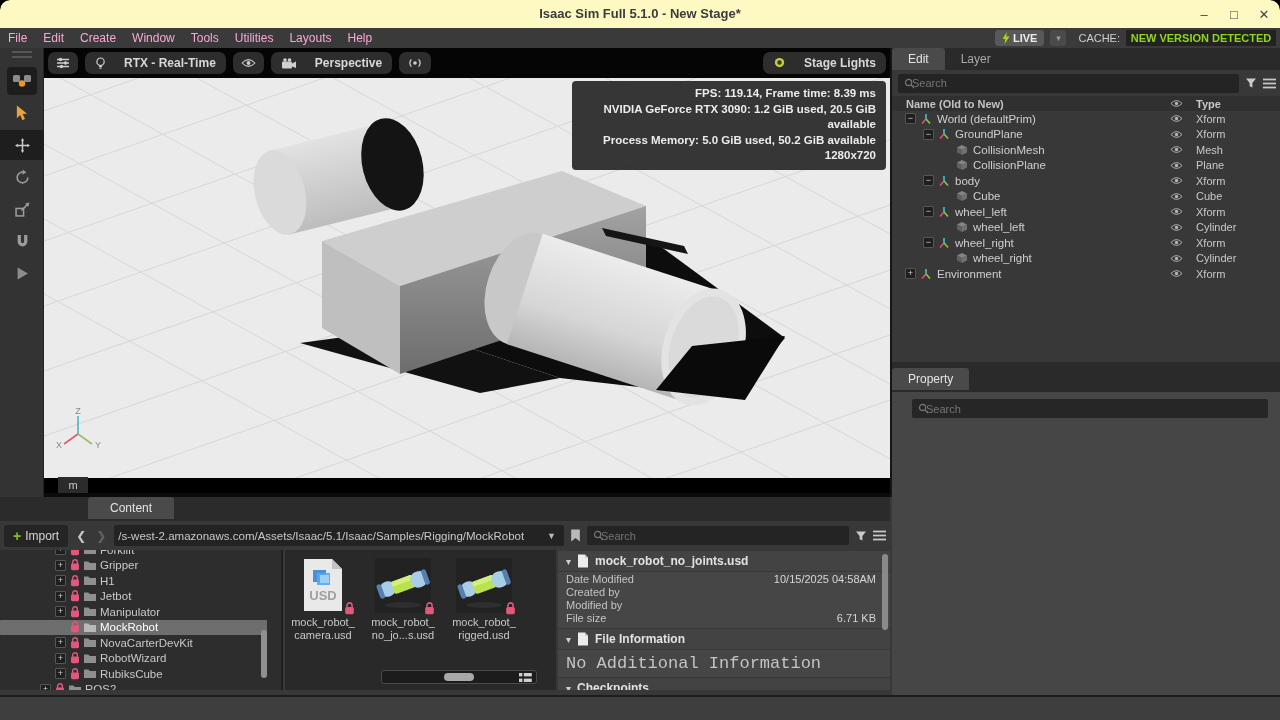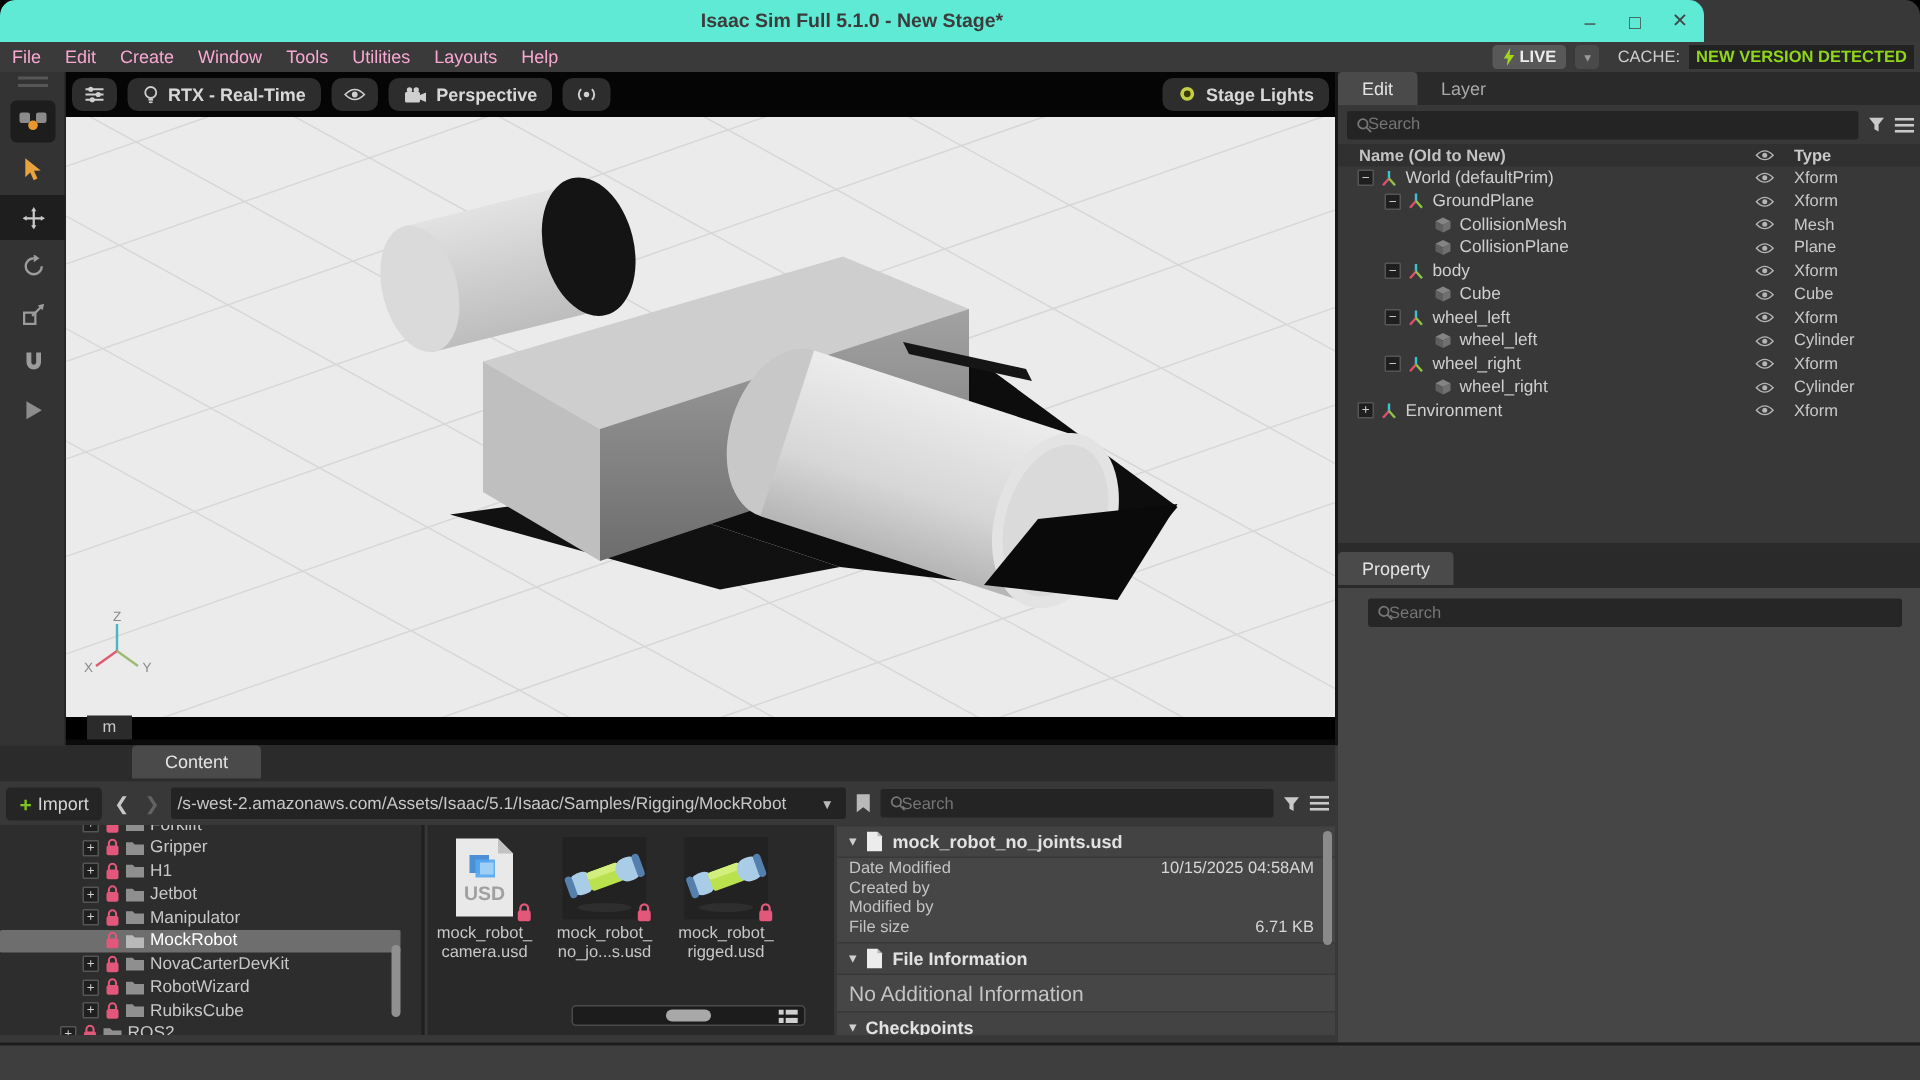--- a/index.html
+++ b/index.html
@@ -2,22 +2,22 @@
 <html><head>
 <meta charset="utf-8">
 <style>
   * { margin:0; padding:0; box-sizing:border-box; }
   html,body { background:#000; width:1280px; height:720px; overflow:hidden;
     font-family:"Liberation Sans","DejaVu Sans",sans-serif; }
   .window { position:relative; width:1280px; height:720px; background:#383838;
     border-radius:10px 10px 0 0; overflow:hidden; }
 
   
-  .titlebar { position:absolute; left:0; top:0; width:1136px; height:28px;
-    background:#5eead4; border-radius:10px 10px 0 0; }
+  .titlebar { position:absolute; left:0; top:0; width:1280px; height:28px;
+    background:#fef9c3; border-radius:10px 10px 0 0; }
   .title { position:absolute; left:0; right:0; top:0; height:28px; line-height:28px;
     text-align:center; font-size:13px; font-weight:bold; color:#3c3c3c; }
   .win-controls { position:absolute; right:8px; top:0; height:28px; display:flex; gap:14px;
     align-items:center; color:#444; font-size:13px; }
   .win-btn { width:16px; text-align:center; cursor:default; }
 
   
   .menubar { position:absolute; left:0; top:28px; width:1280px; height:20px;
     background:#3a3a3a; display:flex; align-items:center; }
   .menu-item { color:#f9a8d4; font-size:12px; padding:0 8px; }
@@ -43,21 +43,21 @@
   .ltb-item.first { margin-top:8px; }
   .ltb-box { background:#1d1d1d; border-radius:4px; width:30px; height:28px; display:flex;
     align-items:center; justify-content:center; }
   .ltb-item.active { background:#1e1e1e; }
 
   
   .viewport { position:absolute; left:44px; top:0; width:846px; height:449px; background:#0b0b0b; }
   .vp-topbar { position:absolute; left:0; top:0; width:846px; height:30px; background:#050505;
     display:flex; align-items:center; gap:7px; padding:0 4px; }
   .pill { background:#2d2d2d; border-radius:7px; height:22px; display:flex; align-items:center;
-    gap:6px; padding:0 10px; color:#d8d8d8; font-size:12px; font-weight:bold; white-space:nowrap; }
+    gap:18px; padding:0 10px; color:#d8d8d8; font-size:12px; font-weight:bold; white-space:nowrap; }
   .pill.icon-only { padding:0 8px; }
   .pill-right { margin-left:auto; }
   .scene-wrap { position:absolute; left:0; top:30px; width:846px; height:400px; }
   .stats { position:absolute; right:4px; top:33px; width:314px; background:rgba(38,38,38,.92);
     border-radius:4px; padding:5px 10px 6px; text-align:right; color:#ececec; font-size:11.5px;
     line-height:15.5px; font-weight:bold; }
   .vp-bottombar { position:absolute; left:0; top:430px; width:846px; height:15px; background:#000; }
   .unit-box { position:absolute; left:14px; top:-1px; width:30px; height:16px; background:#2b2b2b;
     color:#c8c8c8; font-size:11px; display:flex; align-items:center; justify-content:center; }
   .axis-gizmo { position:absolute; left:8px; top:358px; }
@@ -140,21 +140,21 @@
 
   .details { position:absolute; left:558px; top:0; width:332px; height:140px; background:#464646;
     overflow:hidden; }
   .sec-header { height:22px; display:flex; align-items:center; gap:6px; padding:0 8px;
     background:#434343; border-top:1px solid #383838; border-bottom:1px solid #383838;
     color:#e2e2e2; font-size:12px; font-weight:bold; }
   .sec-caret { color:#cfcfcf; font-size:10px; }
   .drow { display:flex; align-items:center; height:13px; font-size:11px; color:#c4c4c4;
     padding:0 14px 0 8px; }
   .drow .dval { margin-left:auto; color:#d6d6d6; }
-  .dinfo { padding:4px 8px; font-size:14px; color:#c4c4c4; }
+  .dinfo { padding:4px 8px; font-size:17px; color:#c4c4c4;font-family:Liberation Mono, monospace; }
   .det-scroll { position:absolute; right:2px; top:4px; width:6px; height:76px; background:#8a8a8a;
     border-radius:3px; }
 
   .statusbar { position:absolute; left:0; top:695px; width:1280px; height:25px; background:#3e3e3e;
     border-top:2px solid #1d1d1d; }
 
   svg.i { display:block; }
 </style>
 </head>
 <body>
@@ -460,20 +460,26 @@
             <ellipse cx="477" cy="235" rx="38" ry="58" fill="#c8c8c8"></ellipse>
             <rect x="477" y="177" width="188" height="116" fill="url(#cylB)"></rect>
             <ellipse cx="665" cy="235" rx="40" ry="60" fill="#e3e3e3"></ellipse>
             <ellipse cx="665" cy="235" rx="33" ry="52" fill="#dadada"></ellipse>
           </g>
 
           <polygon points="648,268 741,258 701,322 612,312" fill="#0a0a0a"></polygon>
         </svg>
       </div>
 
+      <div class="stats">
+        <div>FPS: 119.14, Frame time: 8.39 ms</div>
+        <div>NVIDIA GeForce RTX 3090: 1.2 GiB used, 20.5 GiB available</div>
+        <div>Process Memory: 5.0 GiB used, 50.2 GiB available</div>
+        <div>1280x720</div>
+      </div>
 
       <svg class="axis-gizmo i" width="54" height="44" viewBox="0 0 54 44">
         <line x1="26" y1="28" x2="26" y2="10" stroke="#45b8c4" stroke-width="1.6"></line>
         <line x1="26" y1="28" x2="12" y2="38" stroke="#dd5a70" stroke-width="1.6"></line>
         <line x1="26" y1="28" x2="40" y2="38" stroke="#9dbb70" stroke-width="1.6"></line>
         <text x="26" y="8" text-anchor="middle" font-size="9" fill="#8a8a8a">Z</text>
         <text x="7" y="42" text-anchor="middle" font-size="9" fill="#8a8a8a">X</text>
         <text x="46" y="42" text-anchor="middle" font-size="9" fill="#8a8a8a">Y</text>
       </svg>
 

